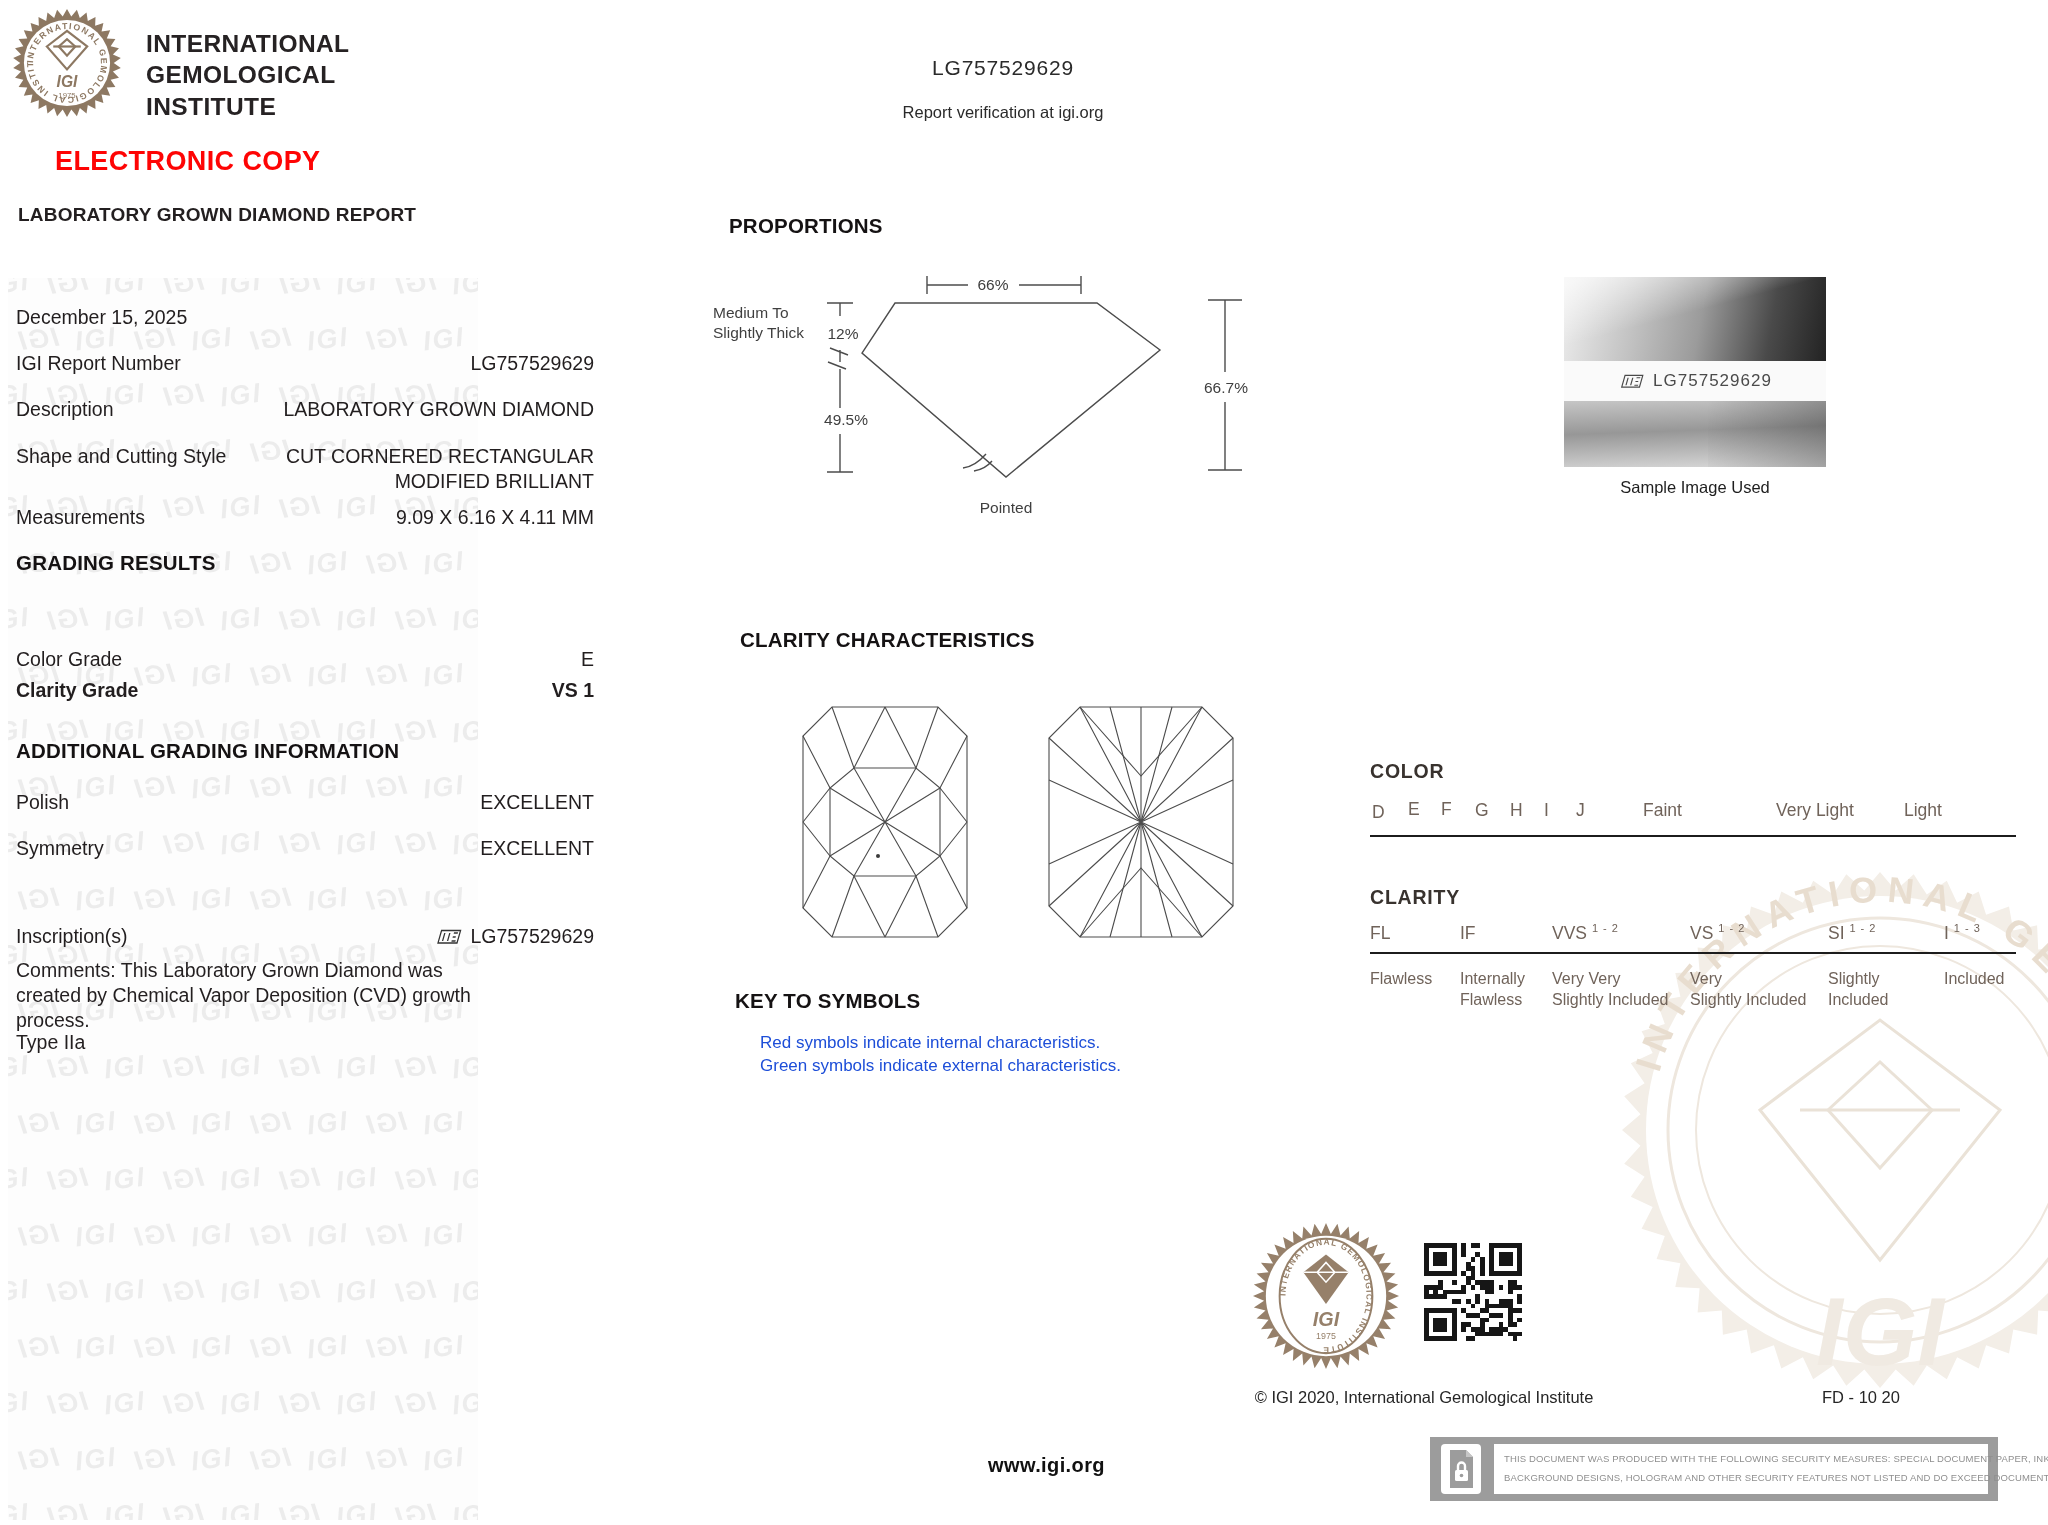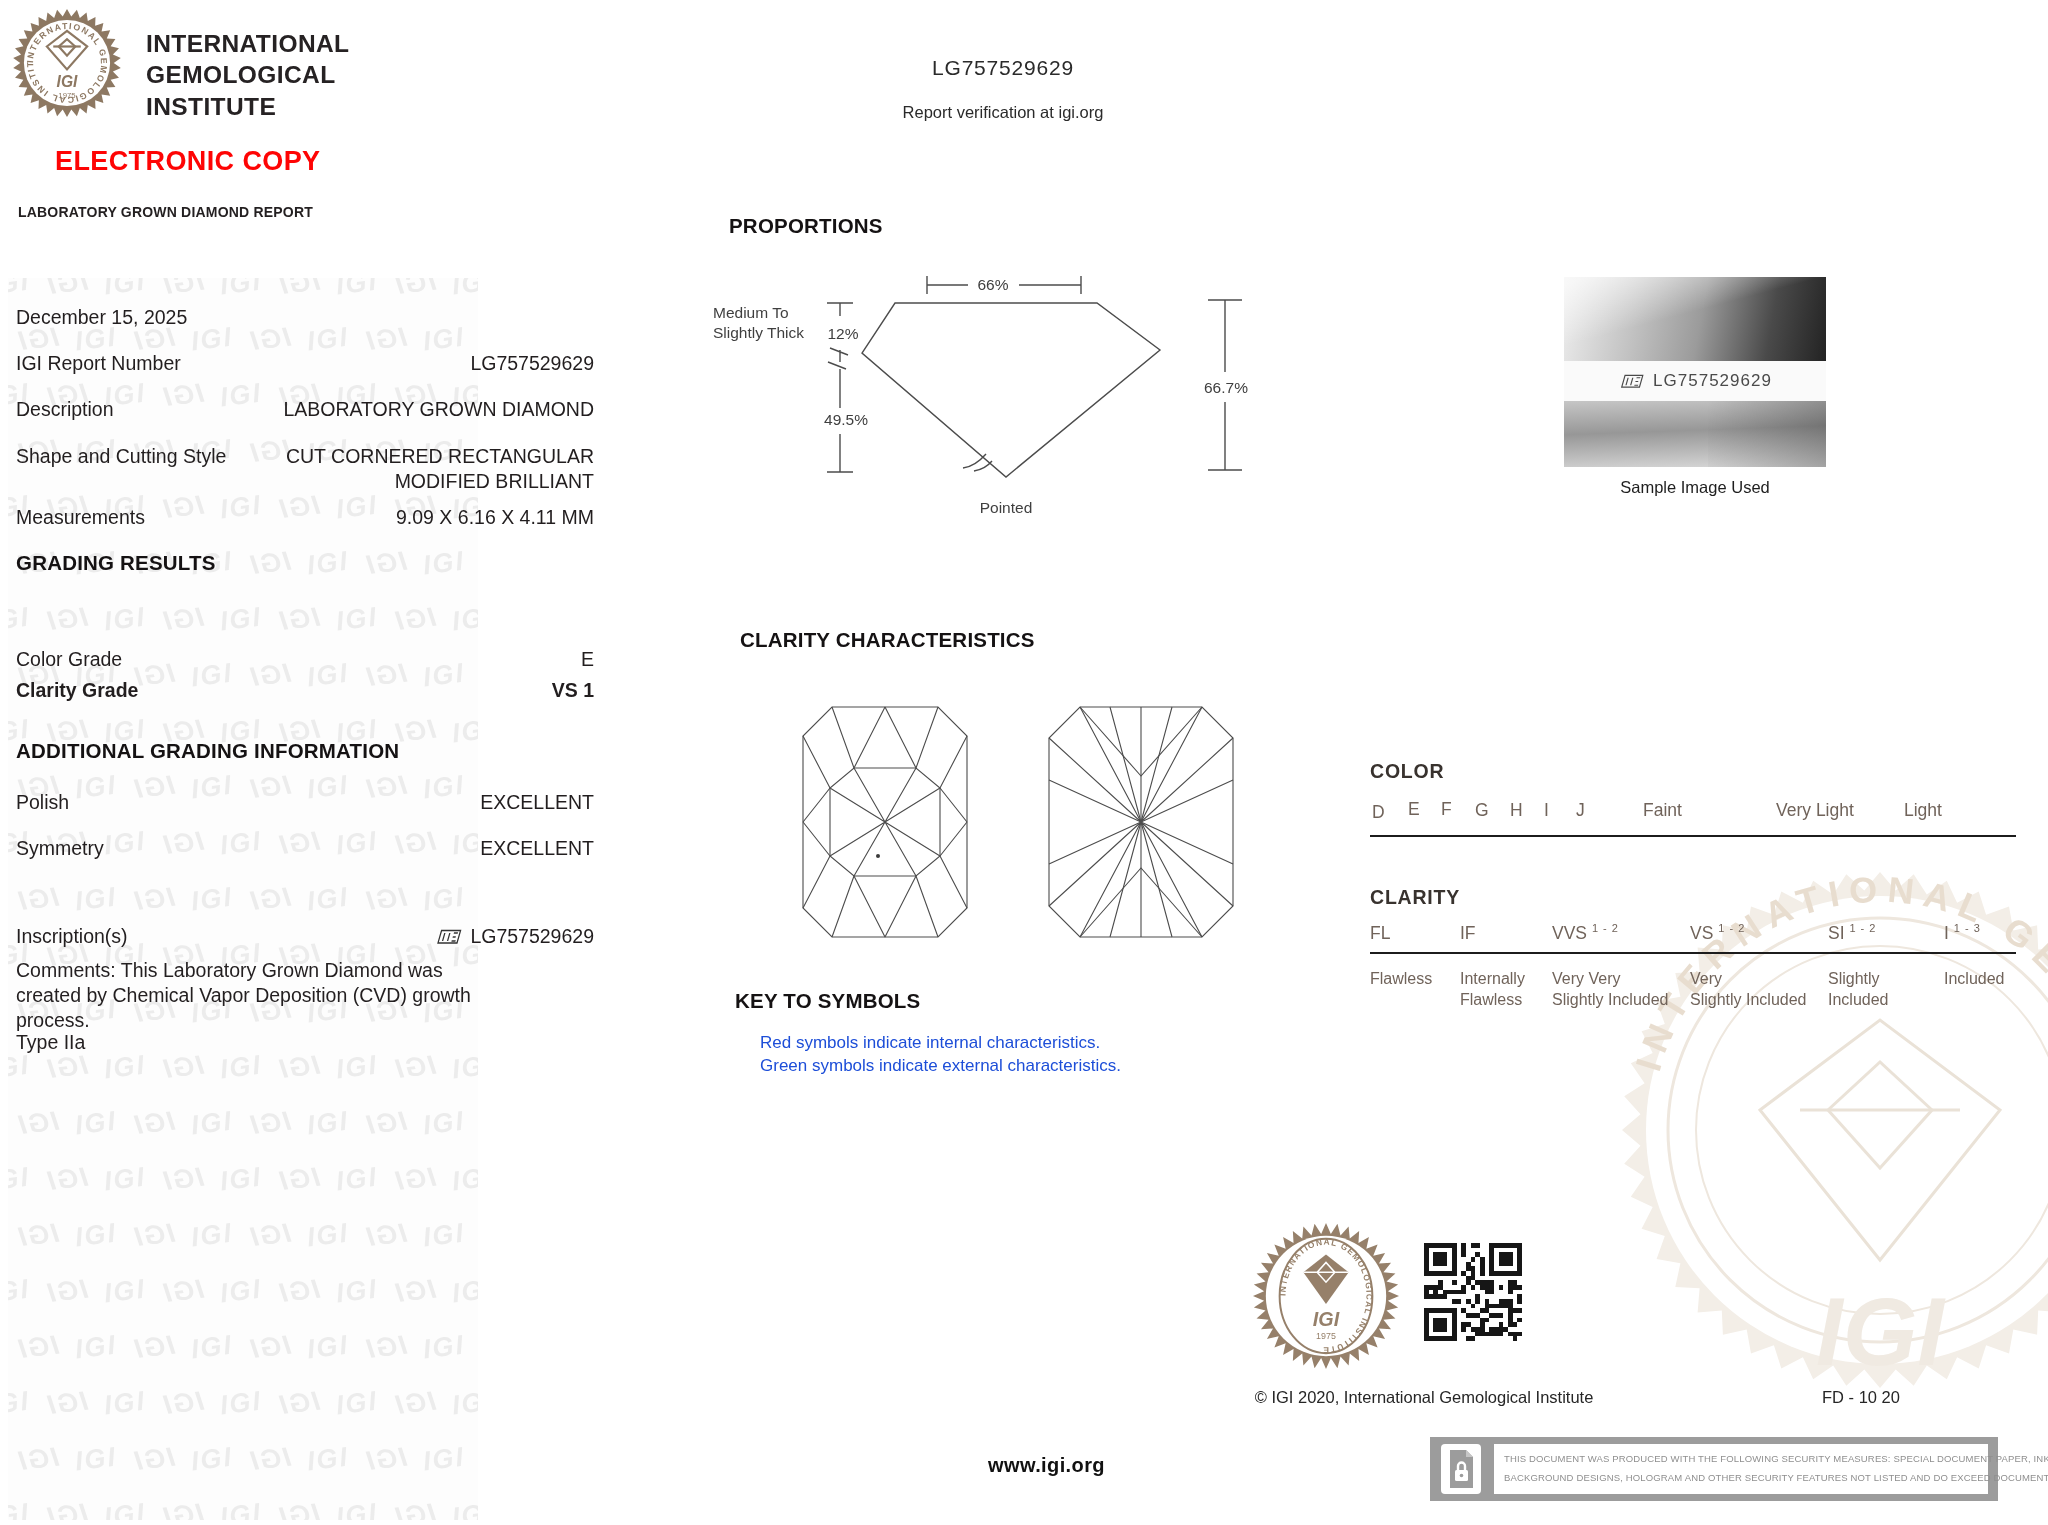--- a/index.html
+++ b/index.html
@@ -5,21 +5,21 @@
   html,body{margin:0;padding:0;background:#888;}
   #page{position:relative;width:2048px;height:1525px;background:#ffffff;overflow:hidden;
         font-family:"Liberation Sans",sans-serif;color:#231f20;}
   .abs{position:absolute;}
   
   #wm{position:absolute;left:8px;top:278px;width:470px;height:1242px;overflow:hidden;background:#fdfdfd;}
   .wm-glyph{position:absolute;font-size:27px;font-weight:bold;font-style:italic;color:rgba(150,150,150,0.16);letter-spacing:2px;}
   
   .org-title{font-size:24.5px;font-weight:bold;letter-spacing:.4px;line-height:1.28;color:#262223;}
   .ecopy{font-size:27px;font-weight:bold;color:#fe0404;letter-spacing:.4px;}
-  .doc-title{font-size:14px;font-weight:bold;letter-spacing:.2px;}
+  .doc-title{font-size:19px;font-weight:bold;letter-spacing:.2px;}
   .top-center{text-align:center;width:490px;}
   .top-num{font-size:21px;letter-spacing:.8px;color:#2a2a2a;}
   .top-verif{font-size:16.5px;margin-top:23px;color:#2a2a2a;}
   
   .row{position:absolute;left:16px;width:578px;display:flex;justify-content:space-between;font-size:19.5px;color:#221e1f;}
   .row .v{text-align:right;white-space:nowrap;}
   .sec-h{position:absolute;left:16px;font-weight:bold;font-size:20.5px;color:#151213;letter-spacing:.2px;}
   .val2{position:absolute;left:16px;width:578px;text-align:right;font-size:19.5px;}
   .comments{position:absolute;left:16px;width:462px;font-size:19.5px;line-height:25px;}
   .mid-h{position:absolute;font-weight:bold;font-size:20.5px;color:#151213;letter-spacing:.2px;}

